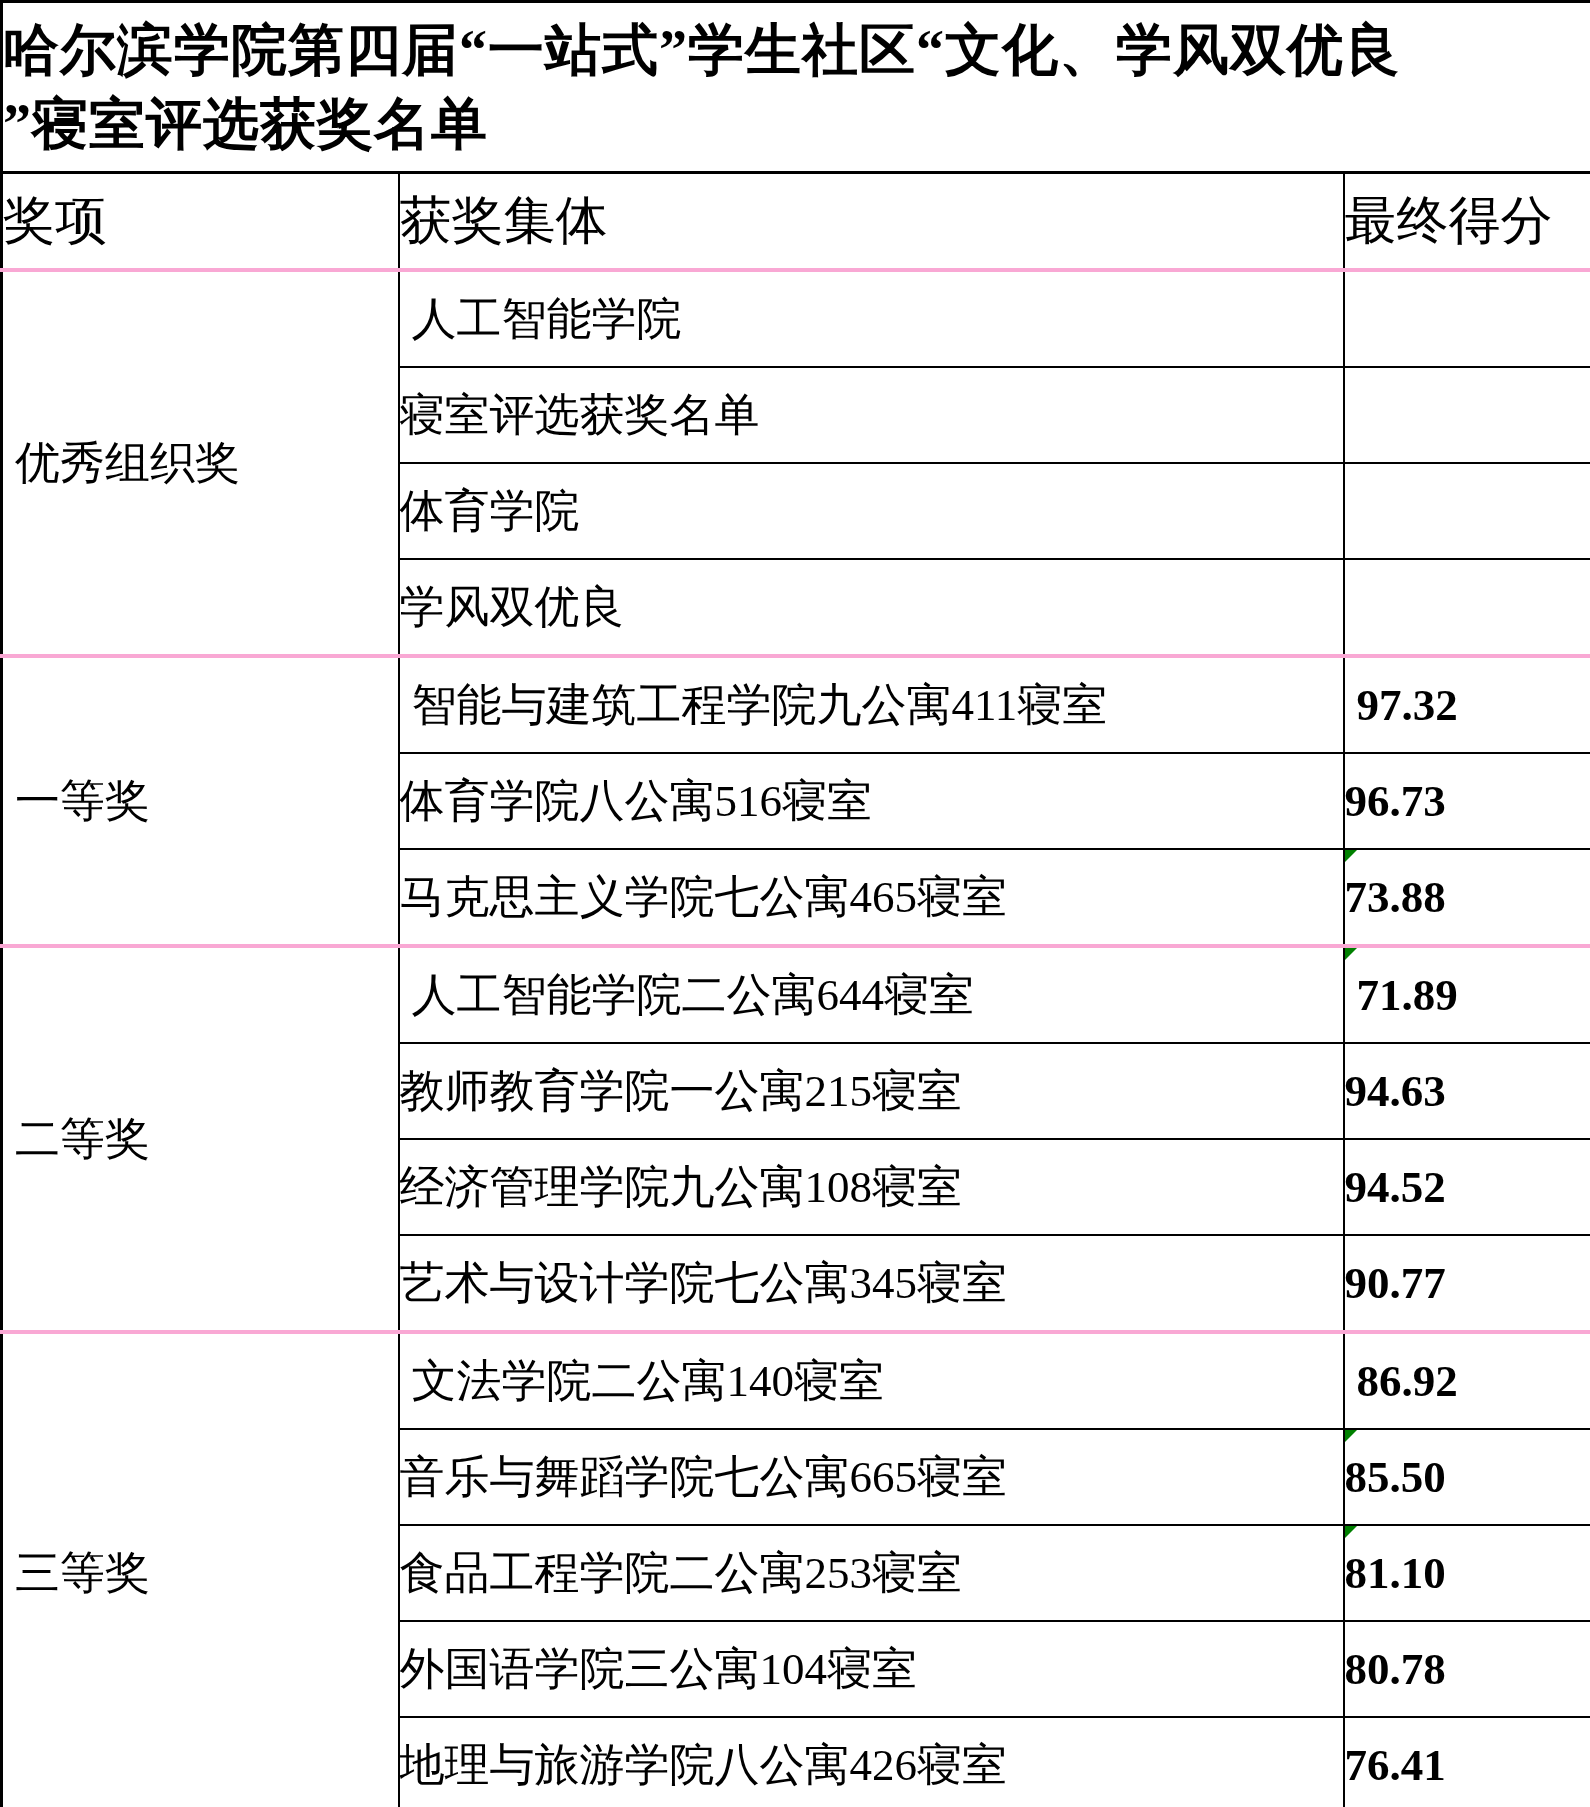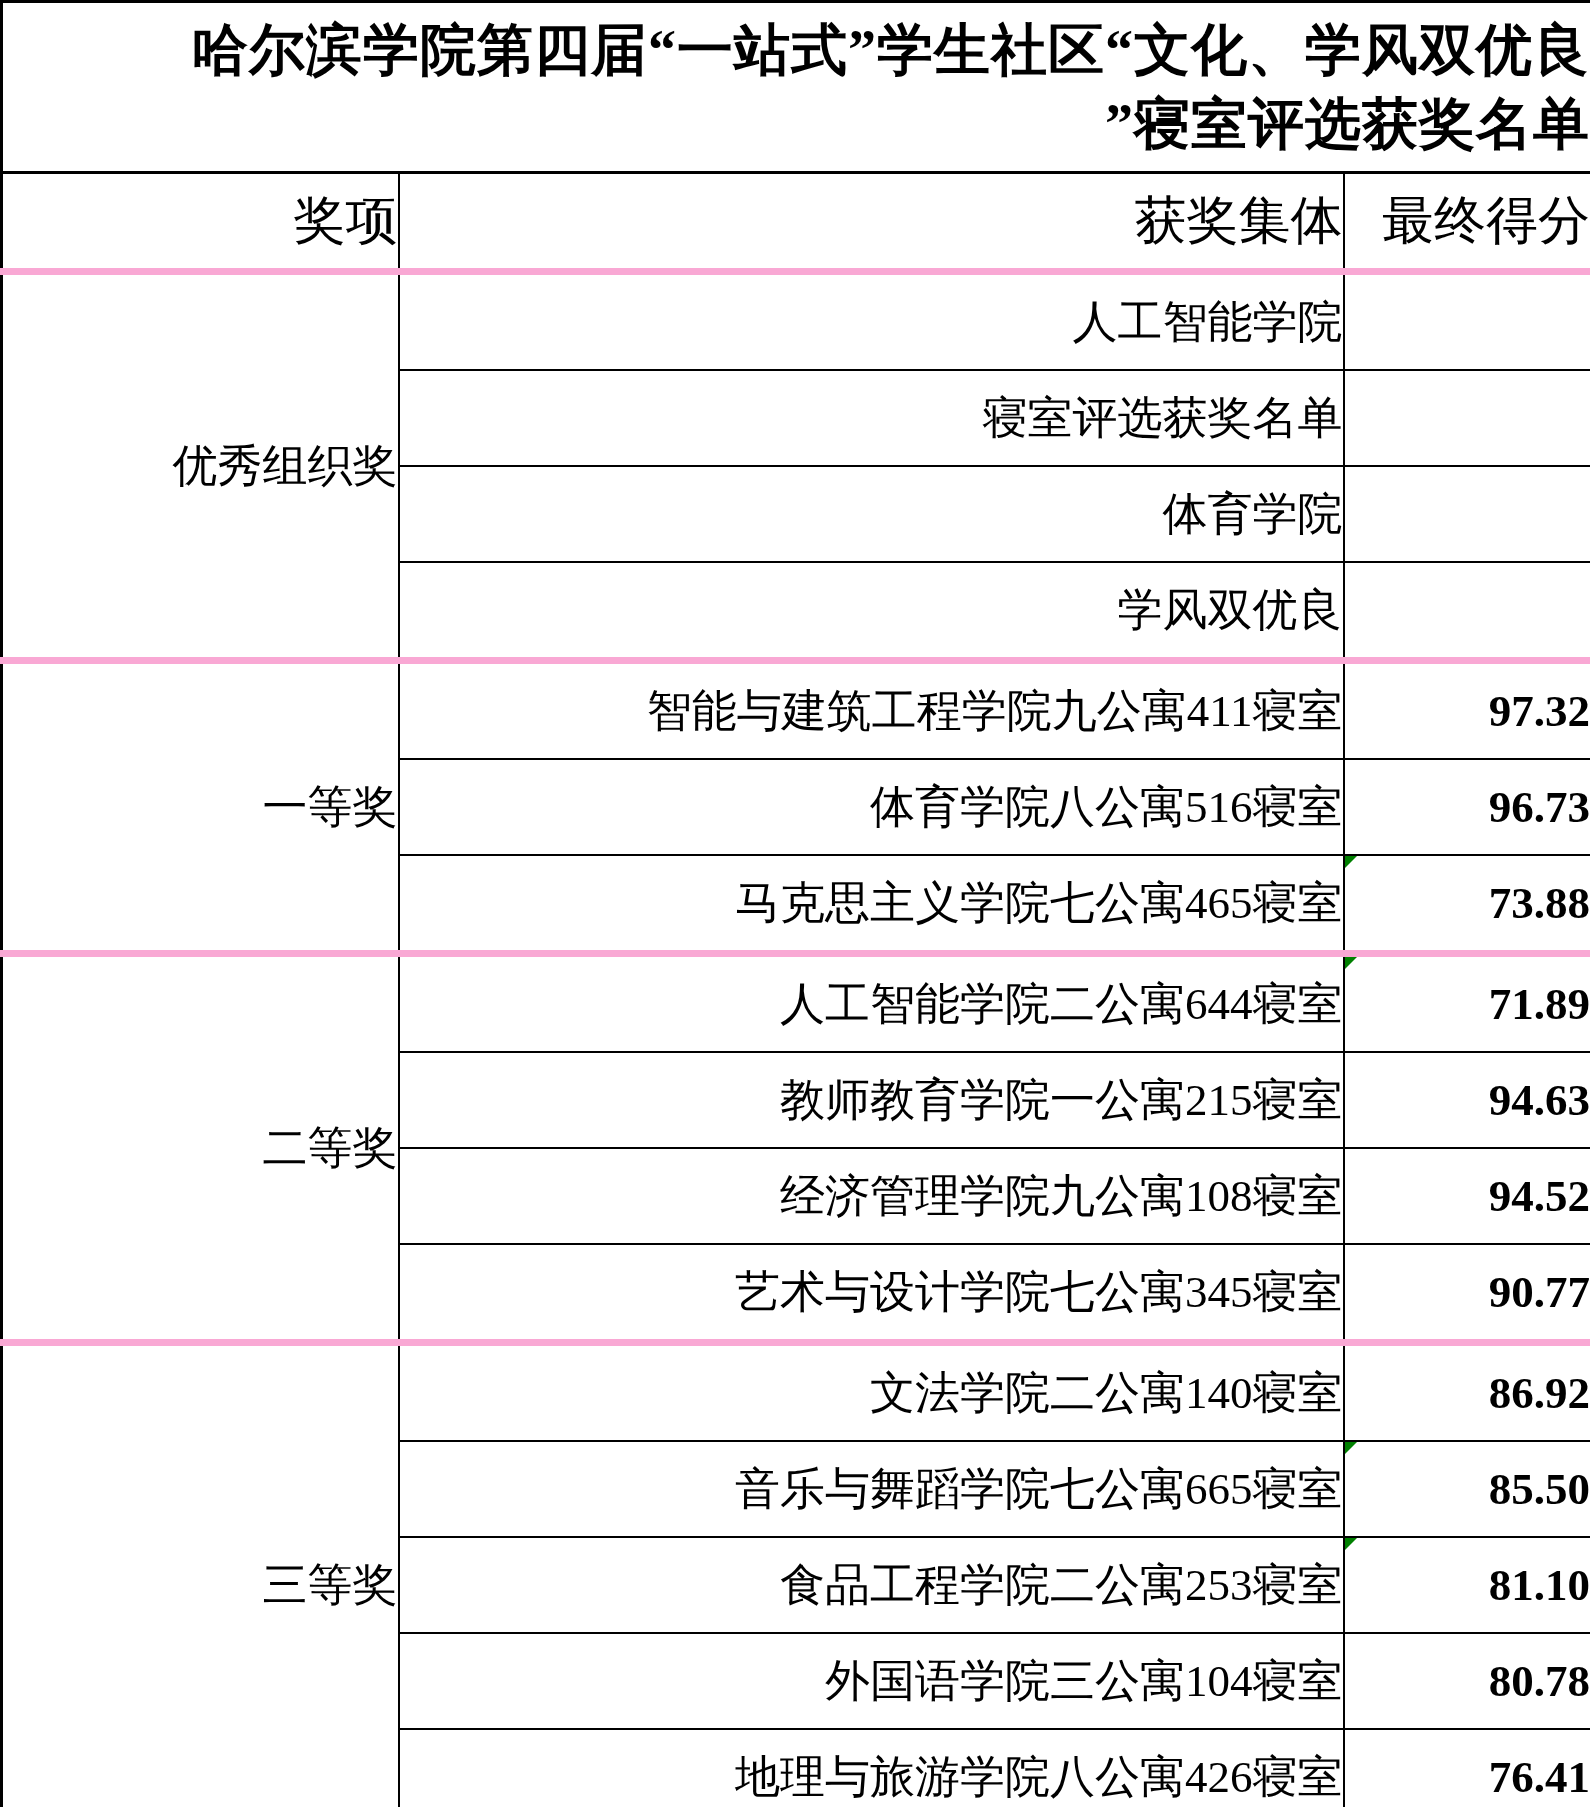--- a/index.html
+++ b/index.html
@@ -1,36 +1,36 @@
 <!DOCTYPE html>
 <html><head>
 <meta charset="utf-8">
 <style>
   html,body{margin:0;padding:0;background:#ffffff;}
   body{width:1590px;height:1807px;overflow:hidden;
        font-family:"Liberation Serif","DejaVu Serif",serif;color:#000;}
   table.award{border-collapse:collapse;table-layout:fixed;width:1590px;
               border:3px solid #000;}
-  td{border:2px solid #000;text-align:right;vertical-align:middle;
+  td{border:2px solid #000;text-align:left;vertical-align:middle;
      padding:0;overflow:hidden;}
   
   col.c-award{width:397px;}
   col.c-collective{width:945px;}
   col.c-score{width:248px;}
   
   td.title-cell{height:168px;font-size:56px;font-weight:bold;
                 line-height:74px;letter-spacing:1px;border-bottom:3px solid #000;}
   
   tr.header-row td{height:94px;font-size:52px;border-bottom:3px solid #000;}
   
   tr.data-row td{height:94px;font-size:45px;}
   td.award-cell{font-size:45px;}
   td.score-cell{position:relative;font-size:45px;font-weight:bold;}
   
-  tr.section-start td{border-top:7px solid #f9a8d4;}
+  tr.section-start td{border-top:4px solid #f9a8d4;padding-left:12px;}
   
   .flag{position:absolute;top:0;left:0;width:0;height:0;
         border-top:12px solid #008000;border-right:12px solid transparent;
         display:none;}
 </style>
 </head>
 <body>
 
 <table class="award">
   <colgroup>

